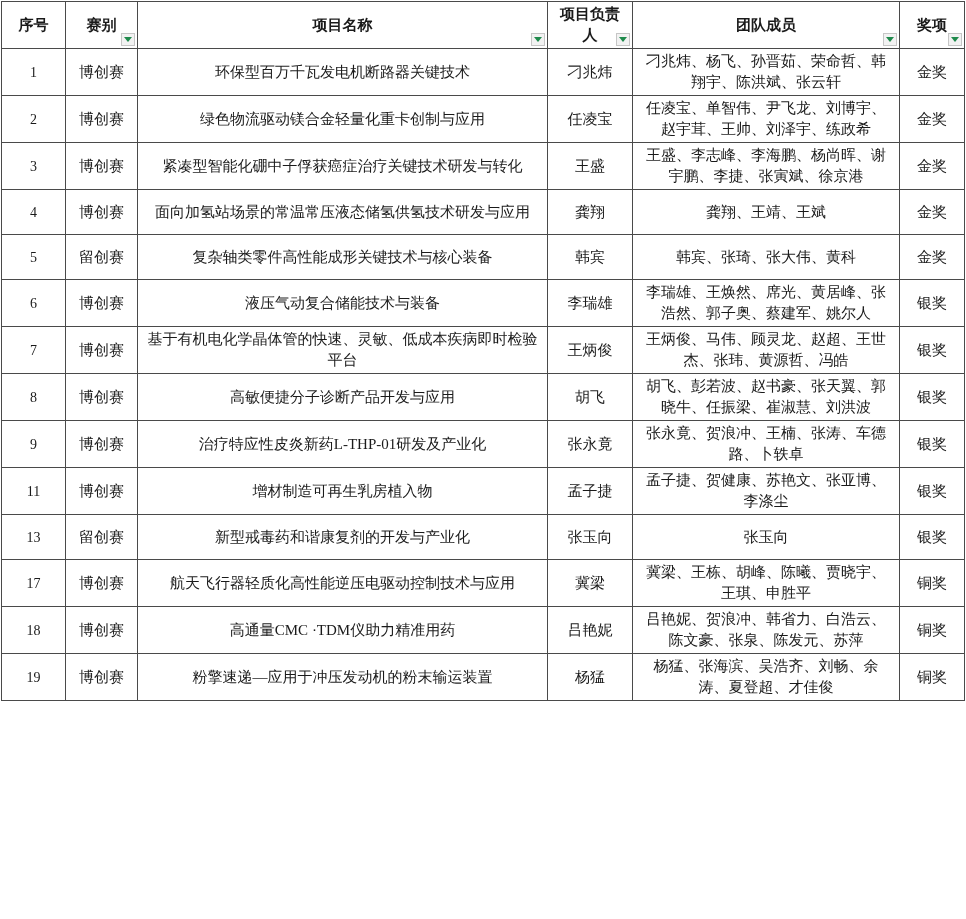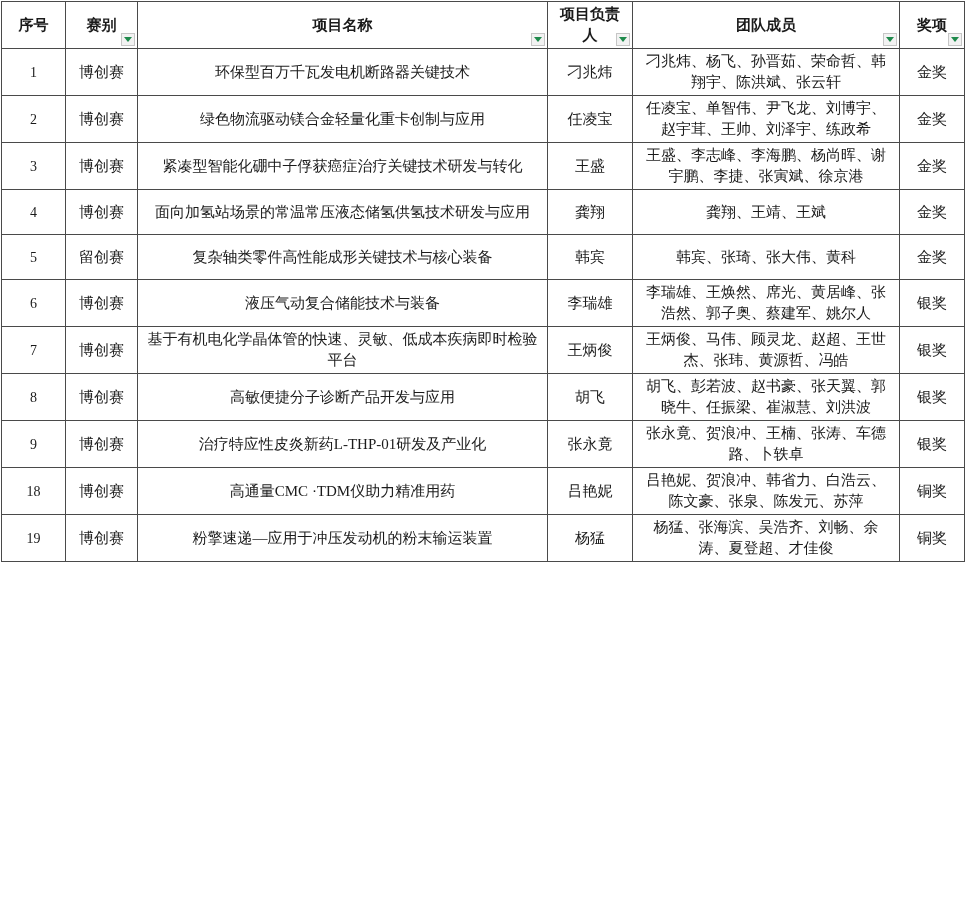--- a/index.html
+++ b/index.html
@@ -149,20 +149,44 @@
       </tr>
       <tr>
         <td class="idx">9</td>
         <td>博创赛</td>
         <td>治疗特应性皮炎新药L-THP-01研发及产业化</td>
         <td>张永竟</td>
         <td>张永竟、贺浪冲、王楠、张涛、车德路、卜轶卓</td>
         <td>银奖</td>
       </tr>
       <tr>
+        <td class="idx">11</td>
+        <td>博创赛</td>
+        <td>增材制造可再生乳房植入物</td>
+        <td>孟子捷</td>
+        <td>孟子捷、贺健康、苏艳文、张亚博、李涤尘</td>
+        <td>银奖</td>
+      </tr>
+      <tr>
+        <td class="idx">13</td>
+        <td>留创赛</td>
+        <td>新型戒毒药和谐康复剂的开发与产业化</td>
+        <td>张玉向</td>
+        <td>张玉向</td>
+        <td>银奖</td>
+      </tr>
+      <tr>
+        <td class="idx">17</td>
+        <td>博创赛</td>
+        <td>航天飞行器轻质化高性能逆压电驱动控制技术与应用</td>
+        <td>冀梁</td>
+        <td>冀梁、王栋、胡峰、陈曦、贾晓宇、王琪、申胜平</td>
+        <td>铜奖</td>
+      </tr>
+      <tr>
         <td class="idx">18</td>
         <td>博创赛</td>
         <td>高通量CMC ·TDM仪助力精准用药</td>
         <td>吕艳妮</td>
         <td>吕艳妮、贺浪冲、韩省力、白浩云、陈文豪、张泉、陈发元、苏萍</td>
         <td>铜奖</td>
       </tr>
       <tr>
         <td class="idx">19</td>
         <td>博创赛</td>

